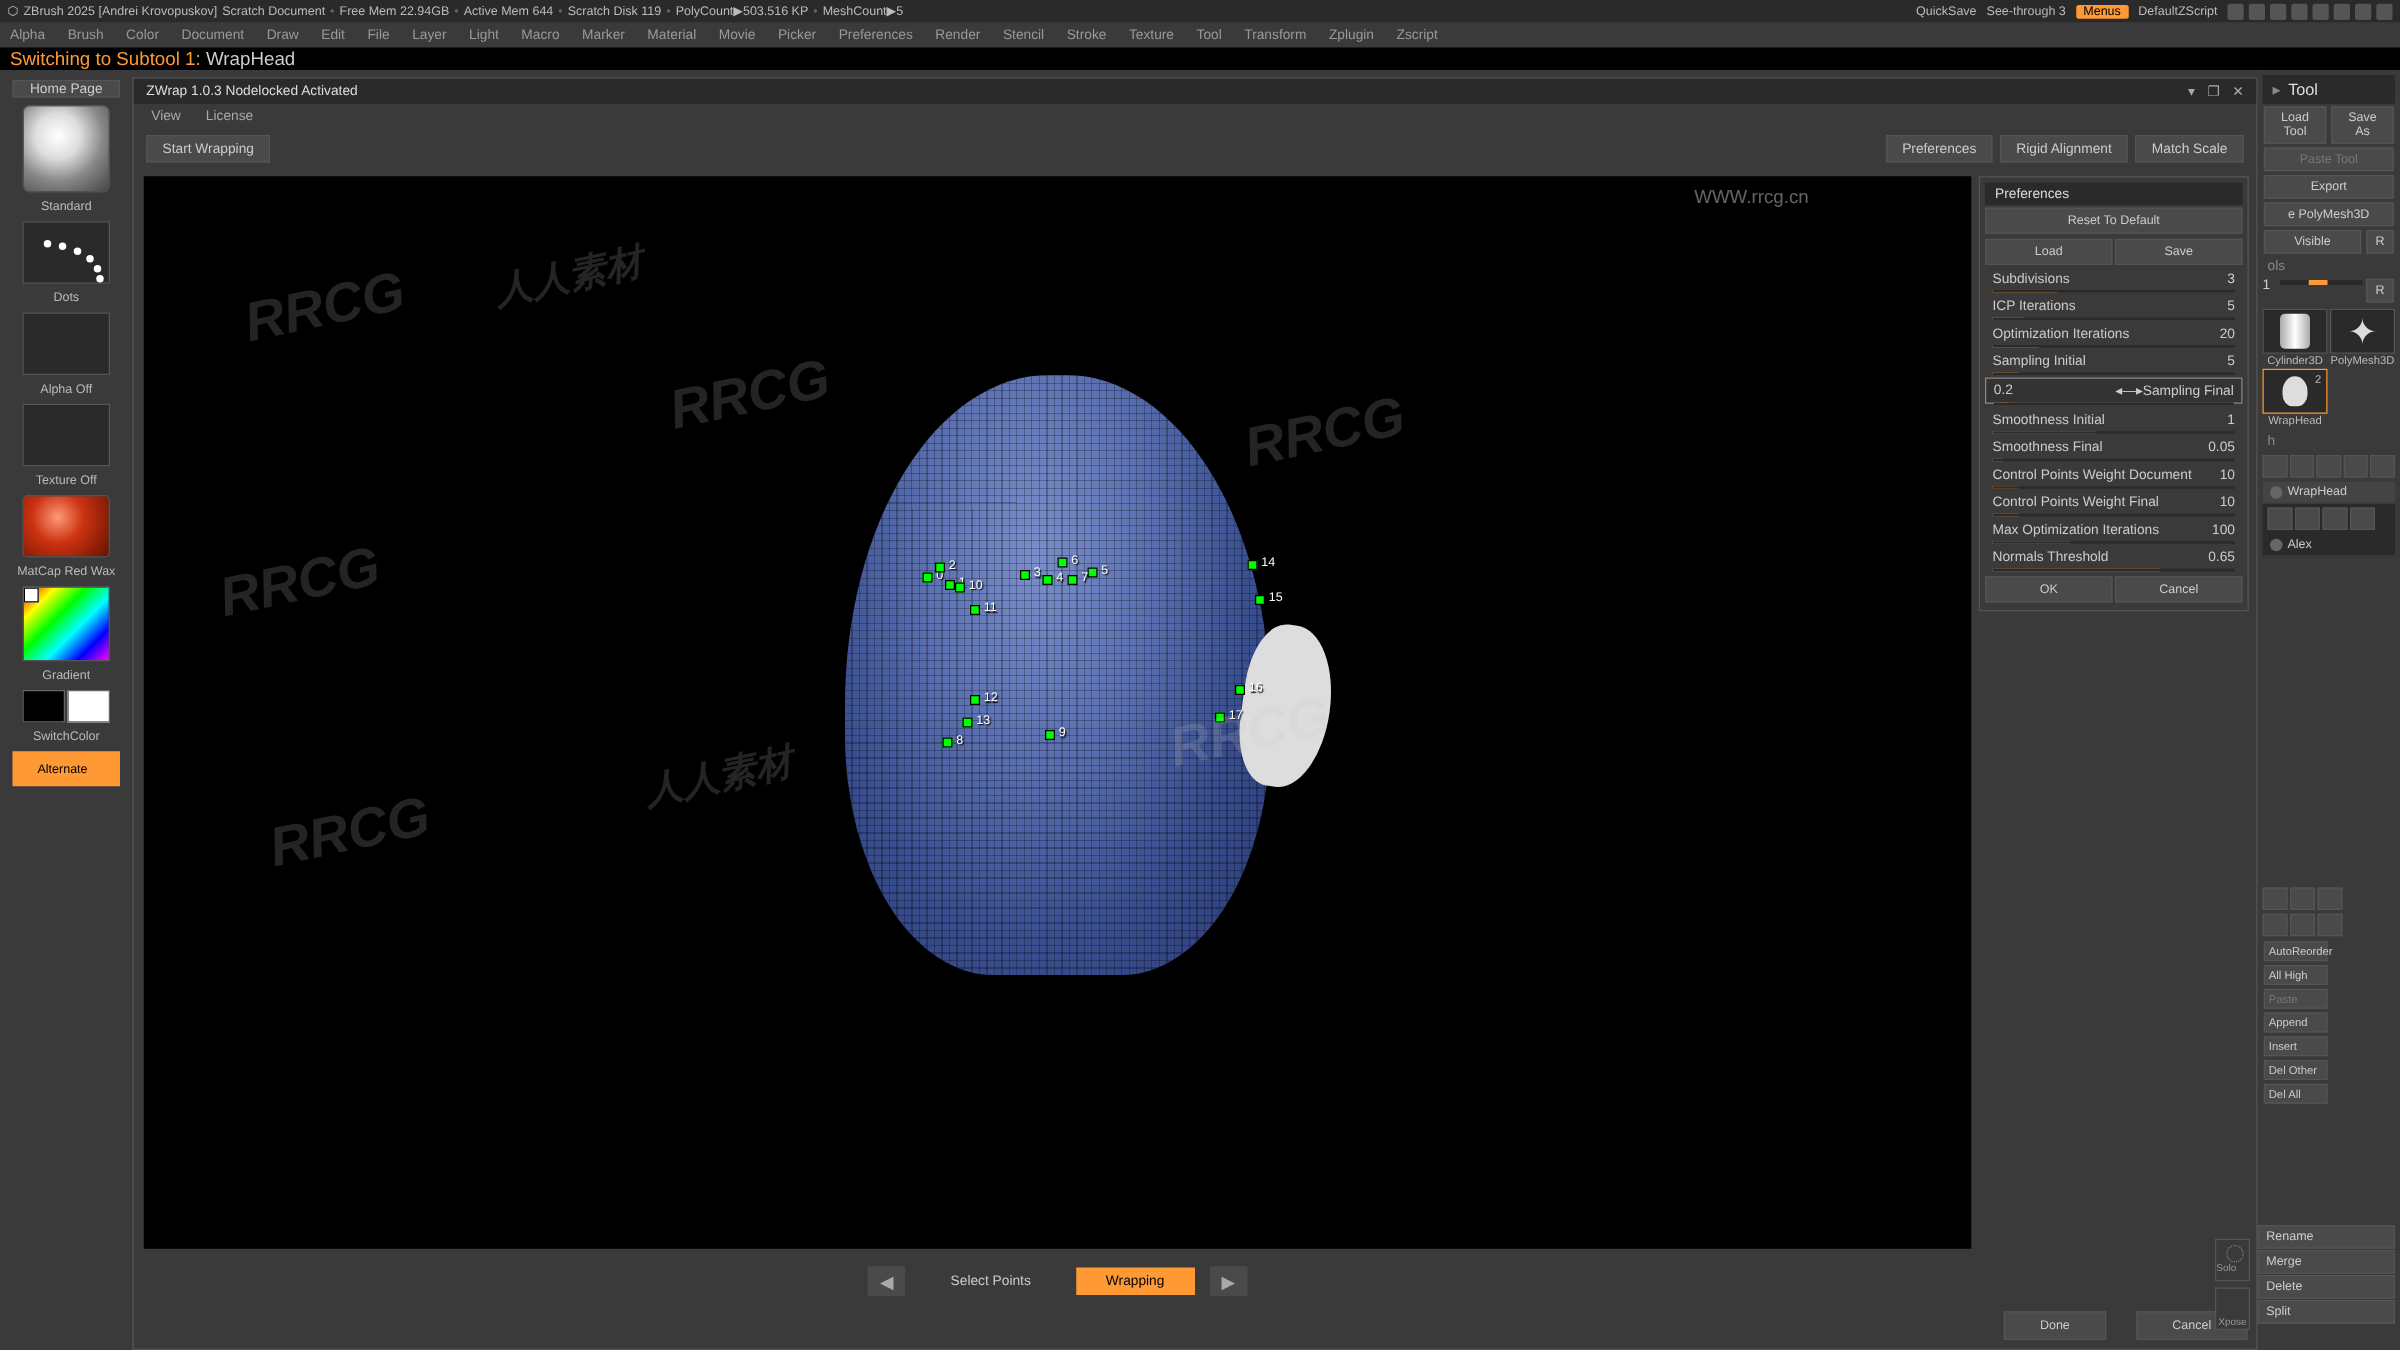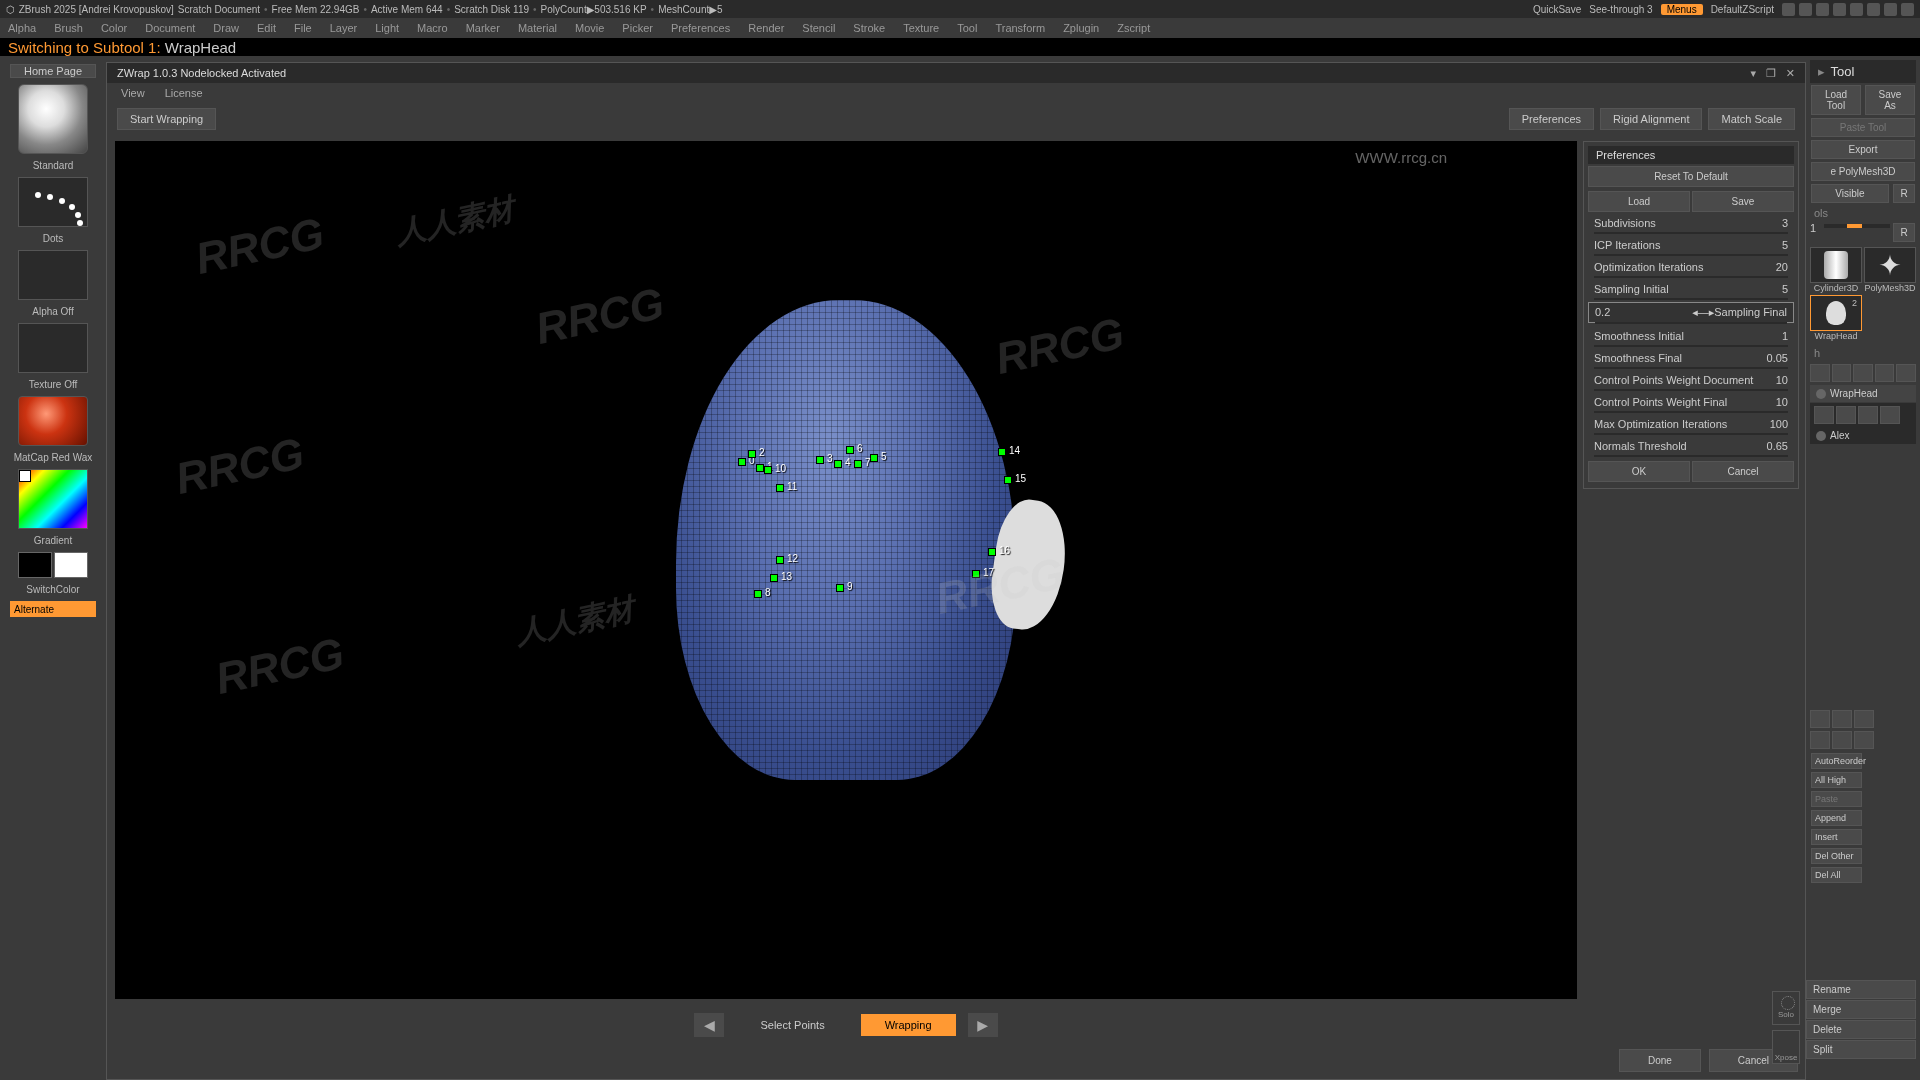--- a/index.html
+++ b/index.html
@@ -22,21 +22,21 @@
 .dots-thumb{width:70px;height:50px;background:#2a2a2a;border:1px solid #555;position:relative}
 .dots-thumb::before{content:"";position:absolute;width:6px;height:6px;background:#fff;border-radius:50%;top:14px;left:16px;box-shadow:12px 2px 0 #fff,24px 6px 0 #fff,34px 12px 0 #fff,40px 20px 0 #fff,42px 28px 0 #fff}
 .empty-thumb{width:70px;height:50px;background:#2a2a2a;border:1px solid #555}
 .mat-thumb{width:70px;height:50px;background:radial-gradient(circle at 40% 35%,#ff9977 0%,#cc3311 40%,#661100 100%);border:1px solid #555;border-radius:4px}
 .gradient-thumb{width:70px;height:60px;background:linear-gradient(135deg,#f00 0%,#ff0 20%,#0f0 40%,#0ff 60%,#00f 80%,#f0f 100%);border:1px solid #555;position:relative}
 .gradient-thumb::before{content:"";position:absolute;top:0;left:0;width:10px;height:10px;background:#fff;border:1px solid #000}
 .bw-row{display:flex;gap:2px}
 .bw-row div{width:34px;height:26px;border:1px solid #666}
 .bw-black{background:#000}
 .bw-white{background:#fff}
-.alternate{width:86px;height:16px;background:#ff9933;color:#000;font-size:10px;display:flex;align-items:center;padding:0 4px}
+.alternate{width:86px;height:28px;background:#ff9933;color:#000;font-size:10px;display:flex;align-items:center;padding:0 20px}
 .centerarea{flex:1;position:relative;background:#3a3a3a}
 .toolpanel{width:114px;background:#3a3a3a;padding:4px;font-size:11px}
 .tool-header{background:#2a2a2a;padding:4px 8px;display:flex;align-items:center;gap:6px;color:#ddd;font-size:13px}
 .tool-header .tri{color:#888}
 .tool-btn{background:#4a4a4a;border:1px solid #555;padding:3px 6px;font-size:10px;color:#ccc;margin:1px;display:inline-block;cursor:pointer}
 .tool-btn.dim{color:#777}
 .tool-row{display:flex;gap:2px;margin:1px 0}
 .tool-row .tool-btn{flex:1;text-align:center}
 .tool-thumbs{display:flex;flex-wrap:wrap;gap:2px;margin:4px 0}
 .tool-item{width:52px;text-align:center;font-size:9px;color:#bbb}
@@ -68,34 +68,34 @@
 .head-shape{position:absolute;width:340px;height:480px;left:40px;top:30px;background:radial-gradient(ellipse at 45% 30%,#7a8fc9 0%,#5a6fb0 35%,#3a4f90 65%,#2a3870 100%);border-radius:48% 48% 35% 35% / 55% 55% 40% 40%}
 .head-shape::before{content:"";position:absolute;inset:0;background:repeating-linear-gradient(0deg,transparent 0,transparent 5px,rgba(0,0,0,.25) 5px,rgba(0,0,0,.25) 6px),repeating-linear-gradient(90deg,transparent 0,transparent 5px,rgba(0,0,0,.25) 5px,rgba(0,0,0,.25) 6px);border-radius:inherit}
 .ear-white{position:absolute;width:70px;height:130px;right:-8px;top:230px;background:#ddd;border-radius:40% 50% 50% 40%;transform:rotate(8deg)}
 .neck-white{position:absolute;width:250px;height:120px;left:80px;bottom:-20px;background:#e8e8e8;border-radius:30% 30% 50% 50%;z-index:-1}
 .marker{position:absolute;width:8px;height:8px;background:#0f0;border:1px solid #000;font-size:10px;color:#fff}
 .marker span{position:absolute;left:10px;top:-4px;text-shadow:1px 1px 1px #000}
 .bottom-strip{position:absolute;left:8px;right:228px;bottom:36px;height:36px;display:flex;align-items:center;justify-content:center;gap:12px}
 .bottom-strip .arrow{width:30px;height:24px;background:#4a4a4a;display:flex;align-items:center;justify-content:center;color:#aaa;font-size:14px}
 .bottom-strip .step{padding:5px 24px;background:#3a3a3a;color:#ccc;font-size:11px}
 .bottom-strip .step.active{background:#ff9933;color:#000}
-.done-row{position:absolute;right:6px;bottom:6px;display:flex;gap:6px}
+.done-row{position:absolute;right:6px;bottom:6px;display:flex;gap:22px}
 .done-row .tool-btn{padding:5px 28px}
 .pref-panel{position:absolute;top:78px;right:6px;width:216px;background:#3a3a3a;border:1px solid #555;padding:4px;font-size:11px}
 .pref-panel .phead{background:#2a2a2a;padding:3px 8px;color:#ddd}
 .pref-panel .pbtn{background:#4a4a4a;border:1px solid #555;padding:4px;text-align:center;margin:2px 0;font-size:10px;color:#ccc}
 .pref-panel .prow2{display:flex;gap:2px}
 .pref-panel .prow2 .pbtn{flex:1}
 .pref-panel .pslider{padding:3px 6px;display:flex;justify-content:space-between;color:#ccc;position:relative;margin-bottom:4px}
 .pref-panel .pslider::after{content:"";position:absolute;left:6px;right:6px;bottom:-2px;height:2px;background:#2a2a2a}
 .pref-panel .pslider .ind{position:absolute;bottom:-2px;height:2px;background:#ff9933}
 .pref-panel .pslider.active{border:1px solid #888;background:#333}
 .watermark{position:absolute;color:rgba(200,200,200,.18);font-size:44px;font-weight:bold;pointer-events:none;transform:rotate(-12deg);font-style:italic}
 .url-mark{position:absolute;color:rgba(200,200,200,.5);font-size:15px;top:8px;right:130px;pointer-events:none;}
-.solo-box{position:absolute;right:120px;bottom:55px;width:28px;height:34px;background:#3a3a3a;border:1px solid #555;font-size:8px;text-align:center;padding-top:18px;color:#999}
+.solo-box{position:absolute;right:120px;bottom:55px;width:28px;height:34px;background:#3a3a3a;border:1px solid #555;font-size:8px;padding-top:18px;color:#999}
 .solo-box::before{content:"";position:absolute;top:4px;left:8px;width:12px;height:12px;border:1px dotted #888;border-radius:50%}
 .xpose-box{position:absolute;right:120px;bottom:16px;width:28px;height:34px;background:#3a3a3a;border:1px solid #555;font-size:8px;text-align:center;padding-top:22px;color:#999}
 .submenu-col{position:absolute;right:4px;bottom:20px;width:110px}
 .submenu-col .tool-btn{display:block;width:100%;margin:1px 0;padding:3px 6px;font-size:10px}
 .bg-viewport{position:absolute;inset:0;background:#555;z-index:-2}
 .bg-red-head{position:absolute;left:50%;bottom:10px;transform:translateX(-50%);width:360px;height:90px;background:radial-gradient(ellipse at 50% 0%,#cc6666 0%,#aa4444 60%,#883333 100%);border-radius:50% 50% 30% 30%;z-index:-1}
 .bg-red-head::before{content:"";position:absolute;inset:0;background:repeating-linear-gradient(0deg,transparent 0,transparent 4px,rgba(0,0,0,.2) 4px,rgba(0,0,0,.2) 5px),repeating-linear-gradient(90deg,transparent 0,transparent 4px,rgba(0,0,0,.2) 4px,rgba(0,0,0,.2) 5px);border-radius:inherit}
 </style>
 </head>
 <body>

